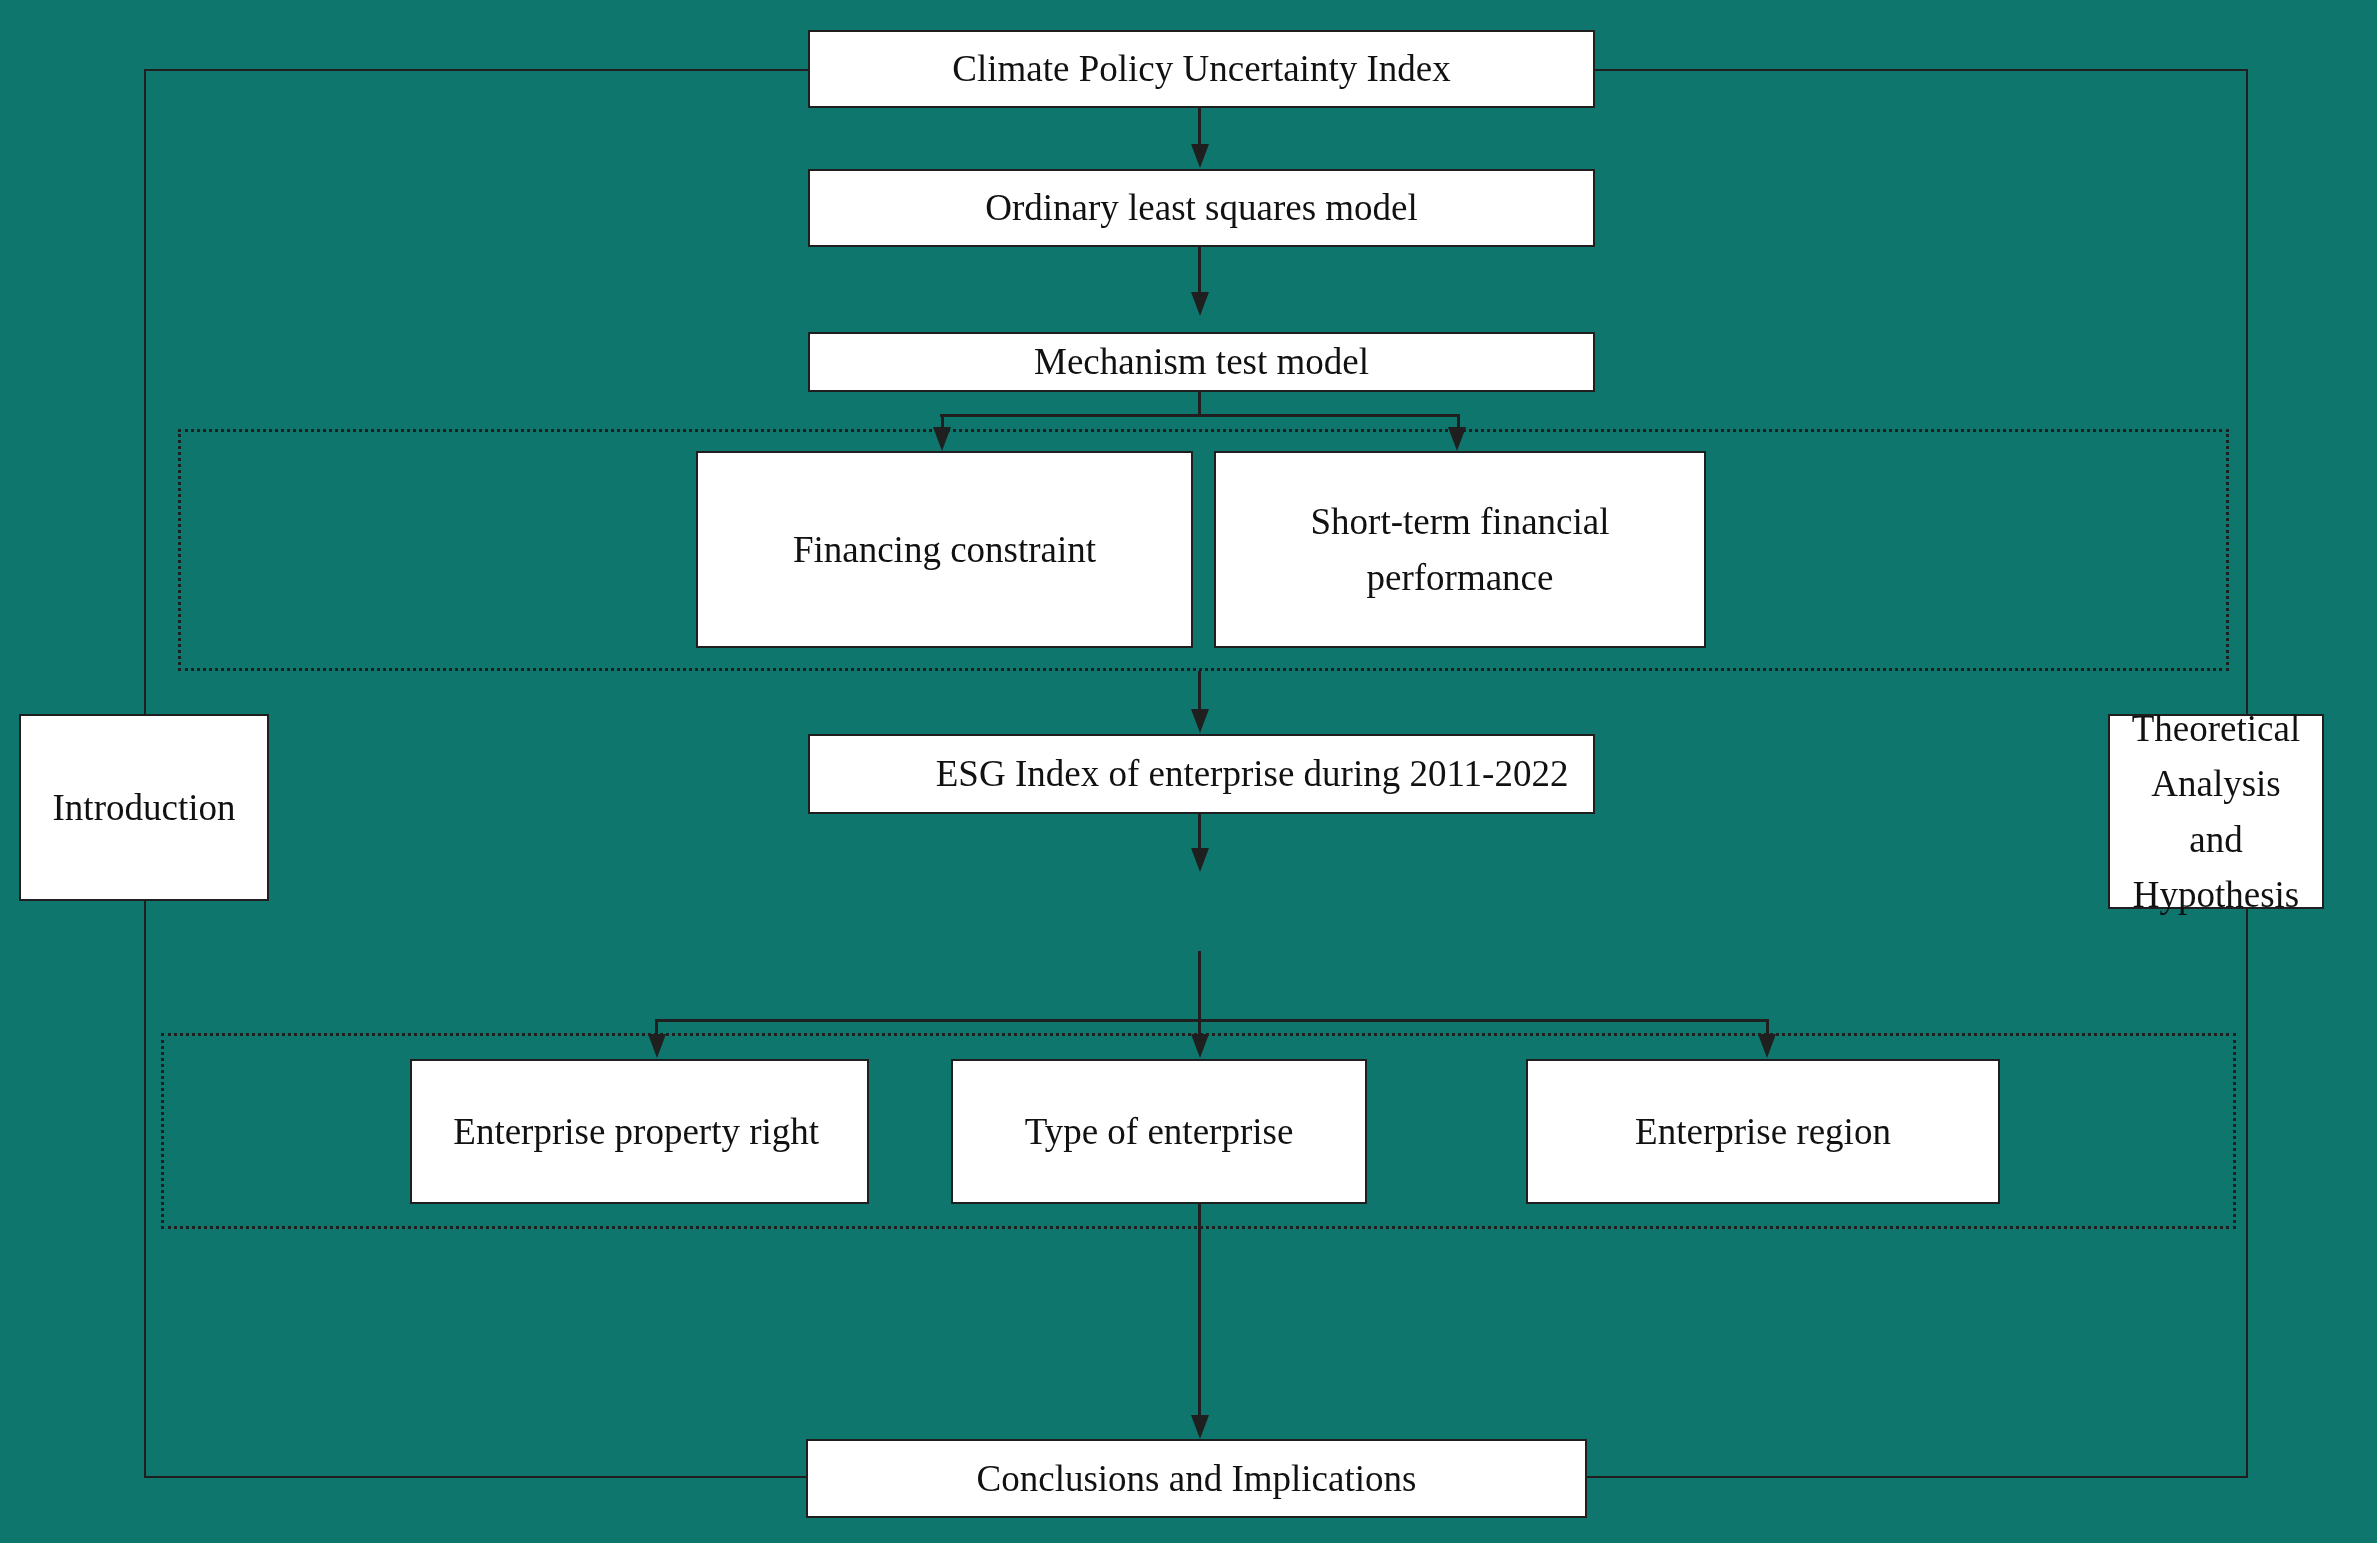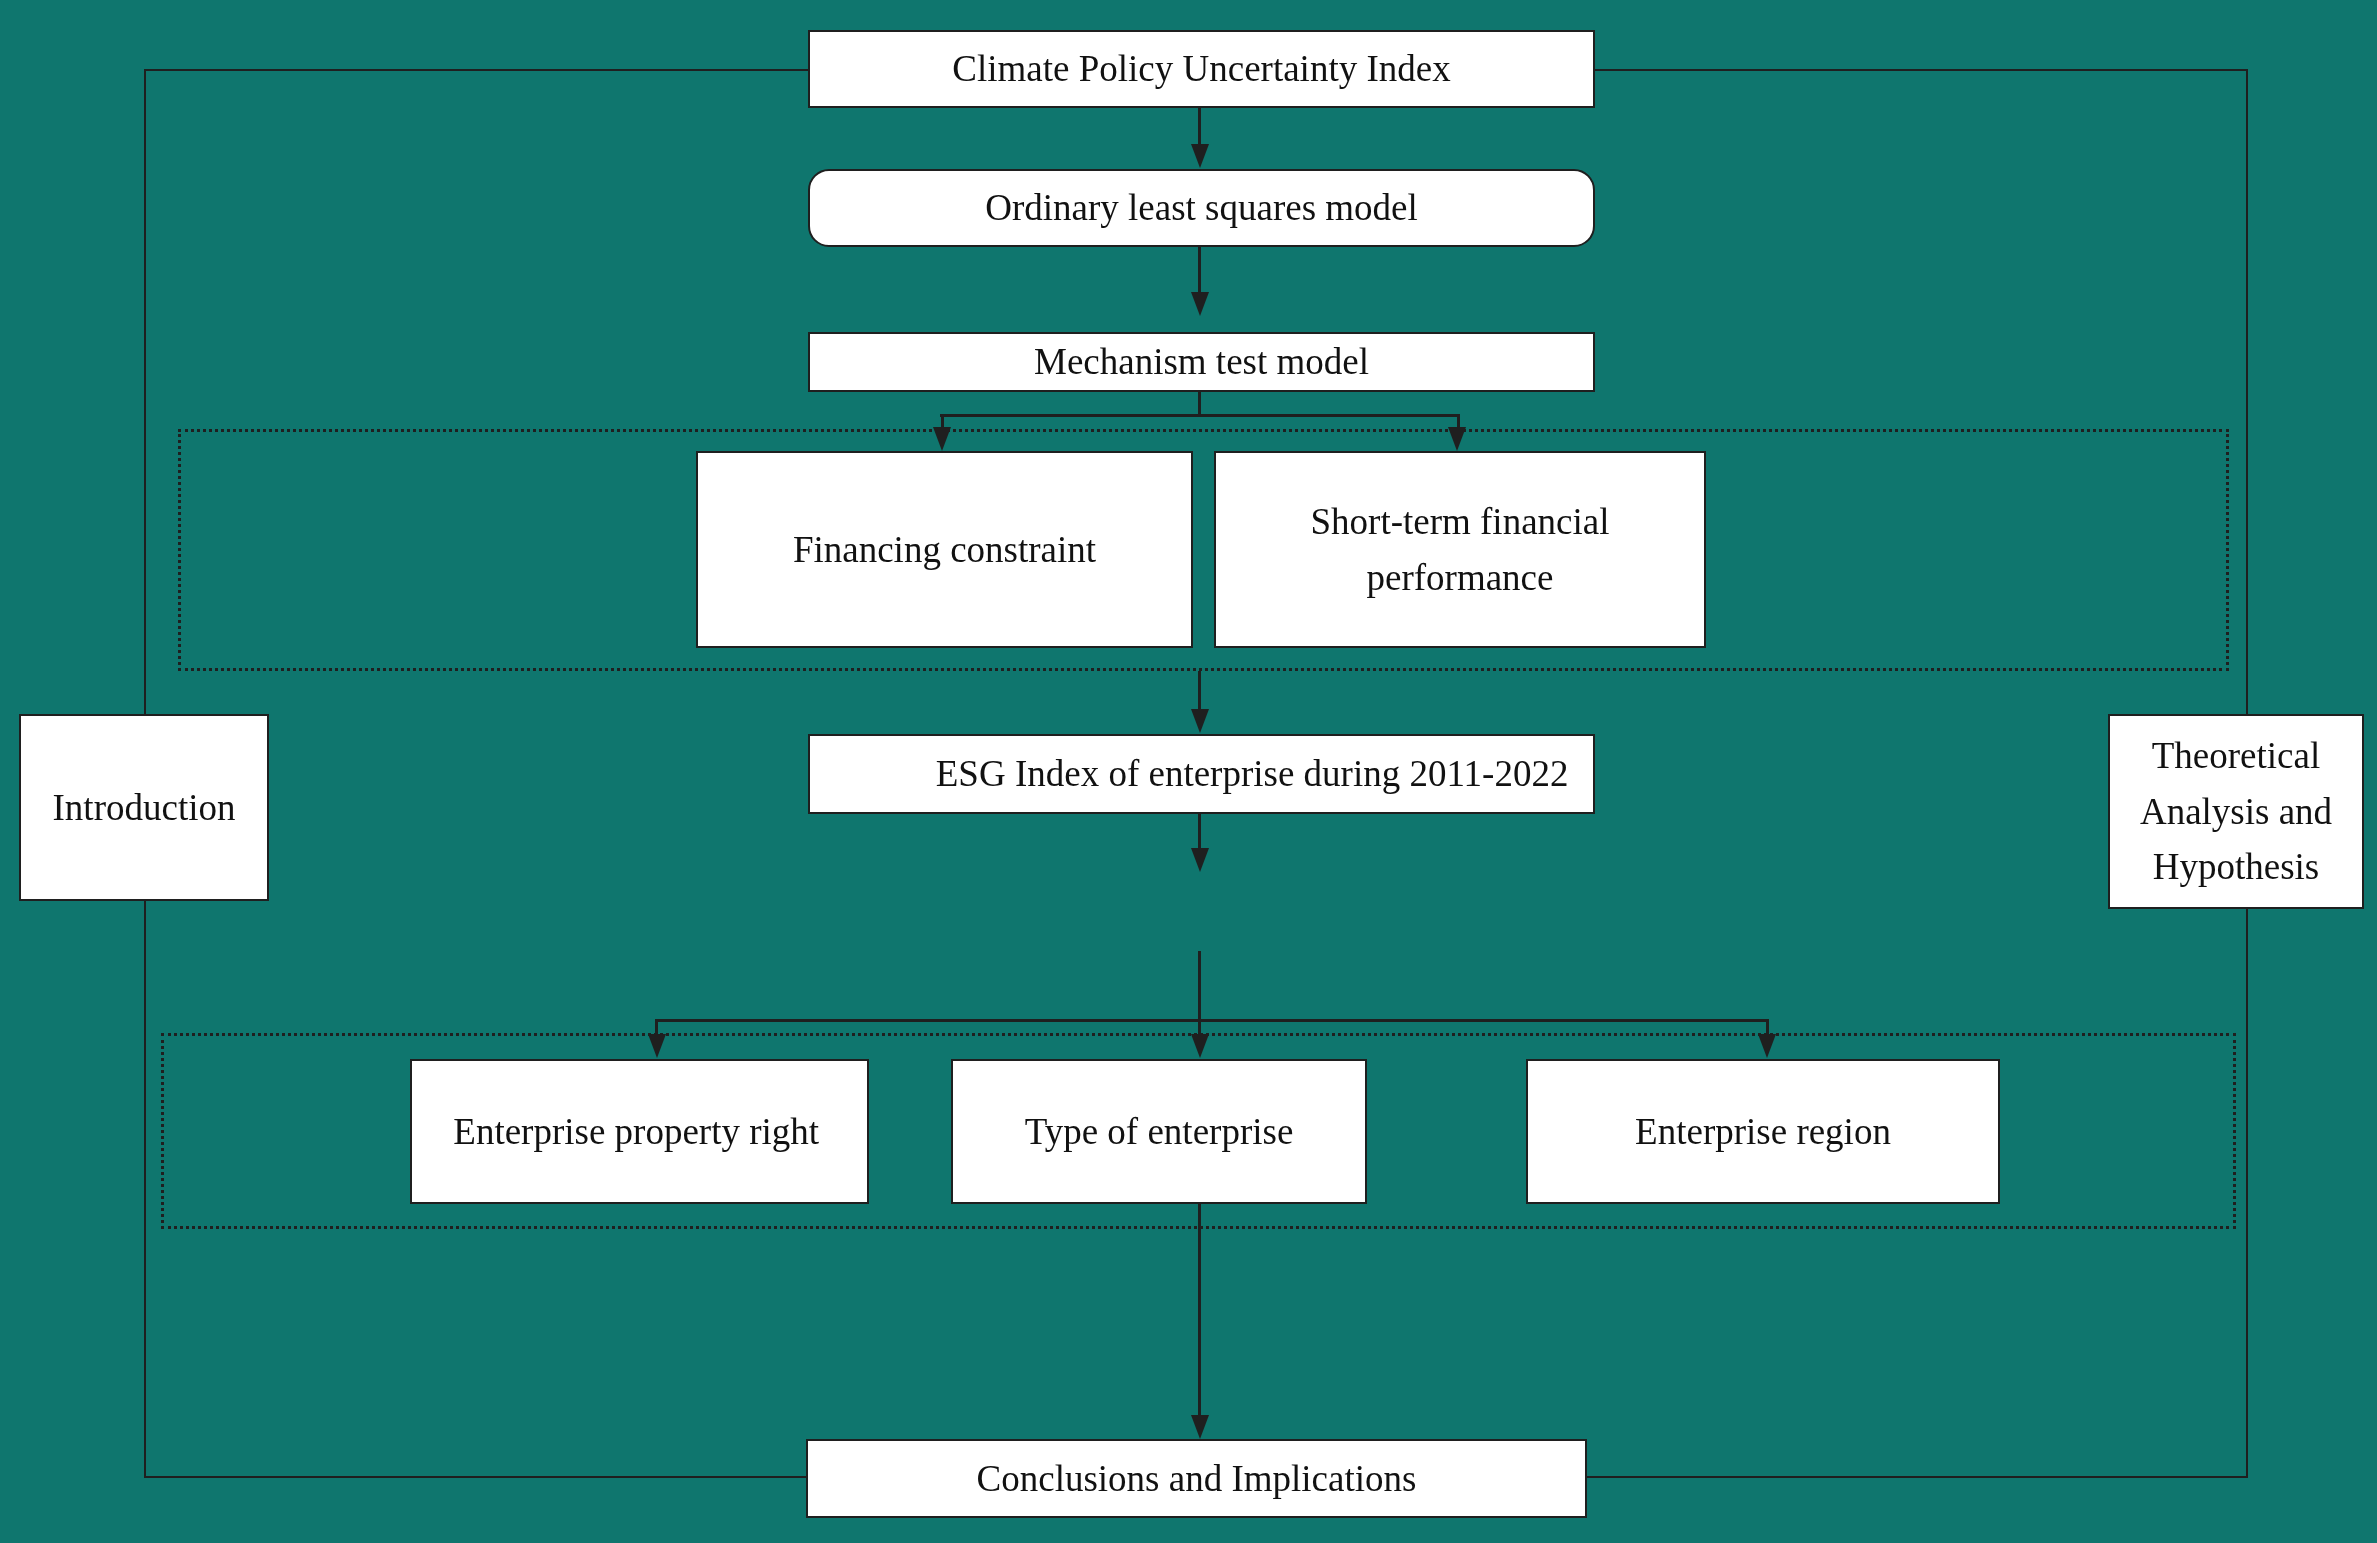--- a/index.html
+++ b/index.html
@@ -14,31 +14,31 @@
   .hline{position:absolute;height:2.5px;background:#1f1f1f;z-index:1;}
   .arrow{position:absolute;width:0;height:0;border-left:9px solid transparent;
          border-right:9px solid transparent;border-top:24.6px solid #1f1f1f;z-index:2;}
 
   #frame-border{left:144px;top:69px;width:2104px;height:1409px;}
 
   #container-mechanism{left:178px;top:429px;width:2051px;height:242px;}
   #container-heterogeneity{left:161px;top:1033px;width:2075px;height:196px;}
 
   #box-climate{left:808px;top:30px;width:787px;height:78px;}
-  #box-ols{left:808px;top:169px;width:787px;height:78px;border-radius:21px;}
+  #box-ols{left:808px;top:169px;width:787px;height:78px;}
   #box-mechanism{left:808px;top:332px;width:787px;height:60px;}
   #box-financing{left:696px;top:451px;width:497px;height:197px;}
   #box-shortterm{left:1214px;top:451px;width:492px;height:197px;}
   #box-esg{left:808px;top:734px;width:787px;height:80px;justify-content:flex-end;}
   #box-heterogeneity{left:808px;top:872px;width:787px;height:79px;}
   #box-property{left:410px;top:1059px;width:459px;height:145px;padding-left:18px;}
   #box-type{left:951px;top:1059px;width:416px;height:145px;}
   #box-region{left:1526px;top:1059px;width:474px;height:145px;}
   #box-introduction{left:19px;top:714px;width:250px;height:187px;}
-  #box-theoretical{left:2108px;top:714px;width:256px;height:195px;padding:0 16.4px;}
+  #box-theoretical{left:2108px;top:714px;width:216px;height:195px;padding:0 16.4px;}
   #box-conclusions{left:806px;top:1439px;width:781px;height:79px;}
 
   #line-1{left:1198px;top:108px;height:39px;}
   #arrow-1{left:1191px;top:144px;}
   #line-2{left:1198px;top:247px;height:48px;}
   #arrow-2{left:1191px;top:292px;}
   #line-3{left:1198px;top:384px;height:33px;}
   #branch-1{left:940px;top:414px;width:519px;}
   #stub-financing{left:941px;top:414px;height:16.4px;}
   #arrow-financing{left:933px;top:427px;}

